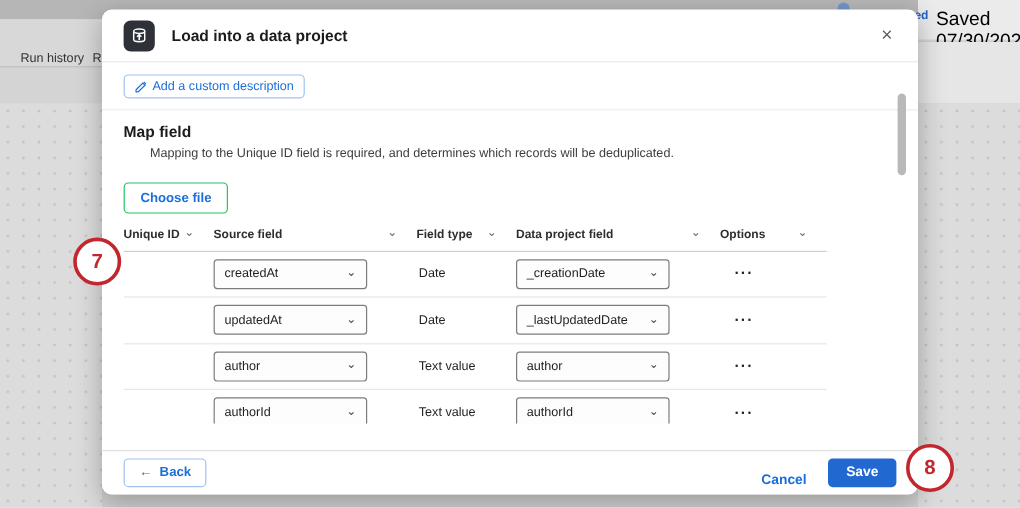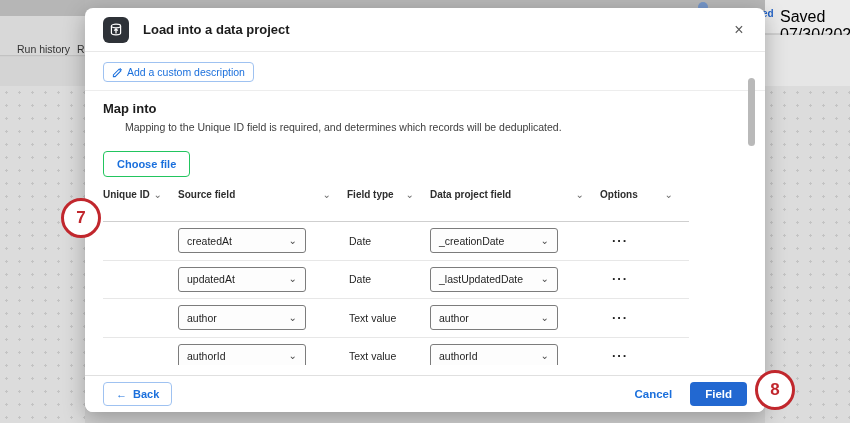--- a/index.html
+++ b/index.html
@@ -45,21 +45,21 @@
   .m-body { position:relative; padding:8px 18px 0 18px; }
   .sec-title { font-size:13px; font-weight:bold; color:#1c1c1c; margin-top:2px; }
   .sec-desc { font-size:10.5px; color:#3d3d3d; margin-top:5px;padding-left:22px; }
   .choose-btn { margin-top:18px; display:inline-block; border:1px solid #22c55e; border-radius:4px; background:#fff;
                 color:#1a6fdc; font-size:11px; font-weight:bold; padding:6px 13px; cursor:pointer; font-family:inherit; }
   .max-size { font-size:9.5px; color:#5f5f5f; margin-top:8px; }
   .dl-link { display:inline-flex; align-items:center; gap:5px; margin-top:11px; color:#1a6fdc; font-size:11px; cursor:pointer; }
 
   
   .map-table { margin-top:12px; width:586px; }
-  .t-head { display:grid; grid-template-columns:75px 169px 83px 170px 89px; padding-bottom:21px; border-bottom:1px solid #cfcfcf; }
+  .t-head { display:grid; grid-template-columns:75px 169px 83px 170px 89px; padding-bottom:8px; border-bottom:1px solid #cfcfcf; }
   .h-cell { display:flex; align-items:center; justify-content:space-between; padding-right:16px; }
   .h-label { font-size:10px; font-weight:bold; color:#2e2e2e; }
   .chev { font-size:10px; color:#6b6b6b; line-height:1; cursor:pointer; }
   .t-rows { height:143px; overflow:hidden; }
   .t-row { display:grid; grid-template-columns:75px 169px 83px 170px 89px; align-items:center; height:38.5px; border-bottom:1px solid #e7e7e7; }
   .sel { width:128px; height:25px; border:1px solid #7c7c7c; border-radius:3px; background:#fdfdfd;
          display:flex; align-items:center; justify-content:space-between; padding:0 8px; cursor:pointer; }
   .sel-val { font-size:10.5px; color:#1f1f1f; }
   .sel .chev { color:#4a4a4a; }
   .ft-text { font-size:10.5px; color:#1f1f1f; padding-left:2px; }
@@ -67,21 +67,21 @@
 
   
   .sb-track { position:absolute; right:10px; top:66px; width:7px; height:300px; }
   .sb-thumb { position:absolute; right:0; top:4px; width:7px; height:68px; background:#b9b9b9; border-radius:4px; cursor:pointer; }
 
   
   .m-footer { position:absolute; left:0; right:0; bottom:0; height:37px; border-top:1px solid #e0e0e0; background:#fff;
               display:flex; align-items:center; padding:0 18px; }
   .back-btn { display:inline-flex; align-items:center; gap:6px; border:1px solid #9fc2f1; border-radius:4px; background:#fff;
               color:#1a6fdc; font-size:11px; font-weight:bold; padding:5px 12px; cursor:pointer; font-family:inherit; }
-  .footer-right { margin-left:auto; display:flex; align-items:center; gap:18px; }
+  .footer-right { margin-left:auto; display:flex; align-items:flex-end; gap:18px; }
   .cancel-link { color:#1a6fdc; font-size:11.5px; font-weight:bold; cursor:pointer; }
   .save-btn { background:#2268d1; color:#fff; border:none; border-radius:4px; font-size:11.5px; font-weight:bold;
               padding:6px 15px; cursor:pointer; font-family:inherit; }
 
   
   .anno { position:absolute; width:40px; height:40px; border:3.5px solid #c1272d; border-radius:50%; background:#fff;
           display:flex; align-items:center; justify-content:center; font-size:17px; font-weight:bold; color:#c1272d; z-index:20; }
   .anno-7 { left:61px; top:198px; }
   .anno-8 { left:755px; top:370px; }
 </style>
@@ -135,21 +135,21 @@
   <div class="chip-row">
     <button class="chip-btn">
       <svg width="11" height="11" viewBox="0 0 12 12">
         <path d="M1.5 8.6 V10.5 H3.4 L9.6 4.3 L7.7 2.4 Z M8.6 1.5 L10.5 3.4" fill="none" stroke="#1a6fdc" stroke-width="1.1"></path>
       </svg>
       <span>Add a custom description</span>
     </button>
   </div>
 
   <div class="m-body">
-    <div class="sec-title">Map into</div>
+    <div class="sec-title">Map field</div>
     <div class="sec-desc">Mapping to the Unique ID field is required, and determines which records will be deduplicated.</div>
 
     <button class="choose-btn">Choose file</button>
 
 
     <div class="map-table">
       <div class="t-head">
         <div class="h-cell">
             <span class="h-label">Unique ID</span>
             <span class="chev">⌄</span>
@@ -254,20 +254,20 @@
     <div class="sb-thumb"></div>
   </div>
 
   <div class="m-footer">
     <button class="back-btn">
       <span>←</span>
       <span>Back</span>
     </button>
     <div class="footer-right">
       <span class="cancel-link">Cancel</span>
-      <button class="save-btn">Field</button>
+      <button class="save-btn">Save</button>
     </div>
   </div>
 
 </div>
 
 <div class="anno anno-7">7</div>
 <div class="anno anno-8">8</div>
 
 </body></html>

